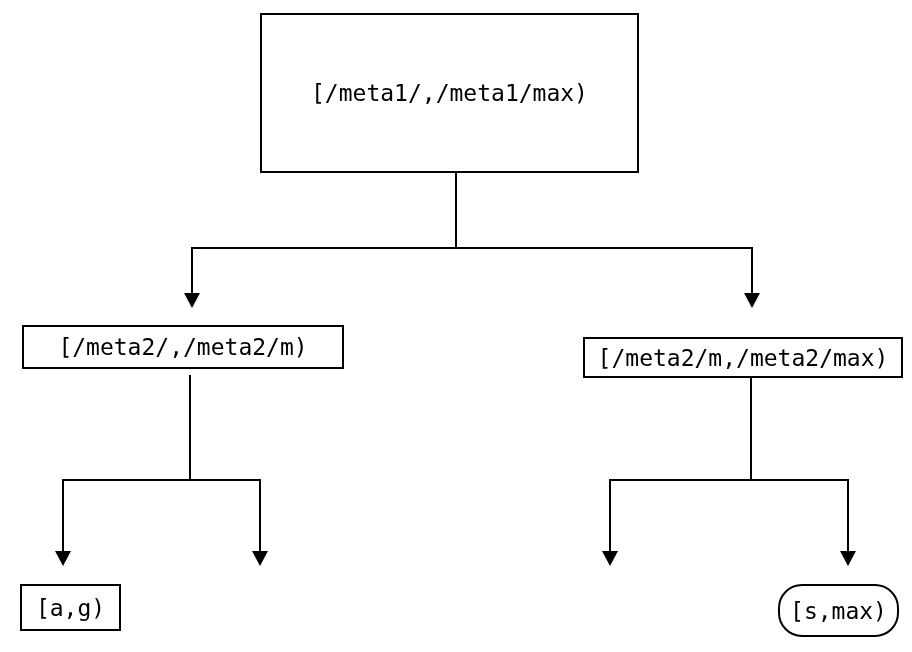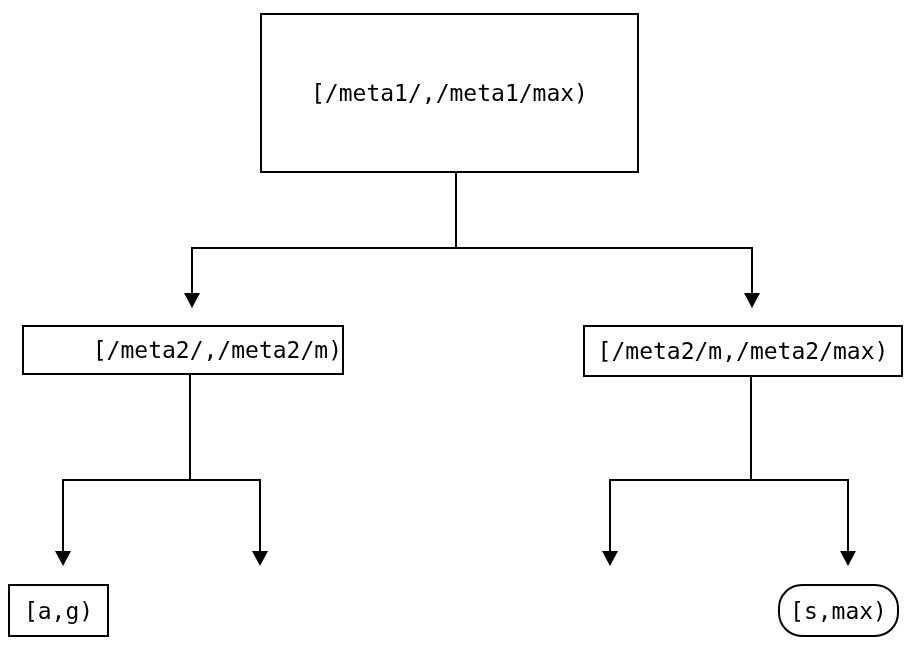--- a/index.html
+++ b/index.html
@@ -38,23 +38,23 @@
     position: absolute;
     width: 0;
     height: 0;
     border-left: 8px solid transparent;
     border-right: 8px solid transparent;
     border-top: 15px solid #000000;
   }
 
   
   #node-root      { left: 260px; top: 13px;  width: 379px; height: 160px; }
-  #node-left      { left: 22px;  top: 325px; width: 322px; height: 50px; justify-content: flex-end; }
-  #node-right     { left: 583px; top: 325px; width: 320px; height: 52px; }
-  #node-leaf-ag   { left: 8px;   top: 584px; width: 101px; height: 53px; }
+  #node-left      { left: 22px;  top: 325px; width: 322px; height: 44px; }
+  #node-right     { left: 583px; top: 337px; width: 320px; height: 41px; }
+  #node-leaf-ag   { left: 20px;   top: 584px; width: 101px; height: 47px; }
   #node-leaf-gm   { left: 205px; top: 584px; width: 99px;  height: 53px; }
   #node-leaf-ms   { left: 553px; top: 584px; width: 100px; height: 53px; }
   #node-leaf-smax { left: 778px; top: 584px; width: 121px; height: 53px; border-radius: 24px; }
 
   
   .c1-stem       { left: 455px; top: 172px; width: 2px;   height: 77px; }
   .c1-cross      { left: 191px; top: 247px; width: 562px; height: 2px; }
   .c1-drop-left  { left: 191px; top: 247px; width: 2px;   height: 47px; }
   .c1-drop-right { left: 751px; top: 247px; width: 2px;   height: 47px; }
   .c1-arrow-left  { left: 184px; top: 293px; }

